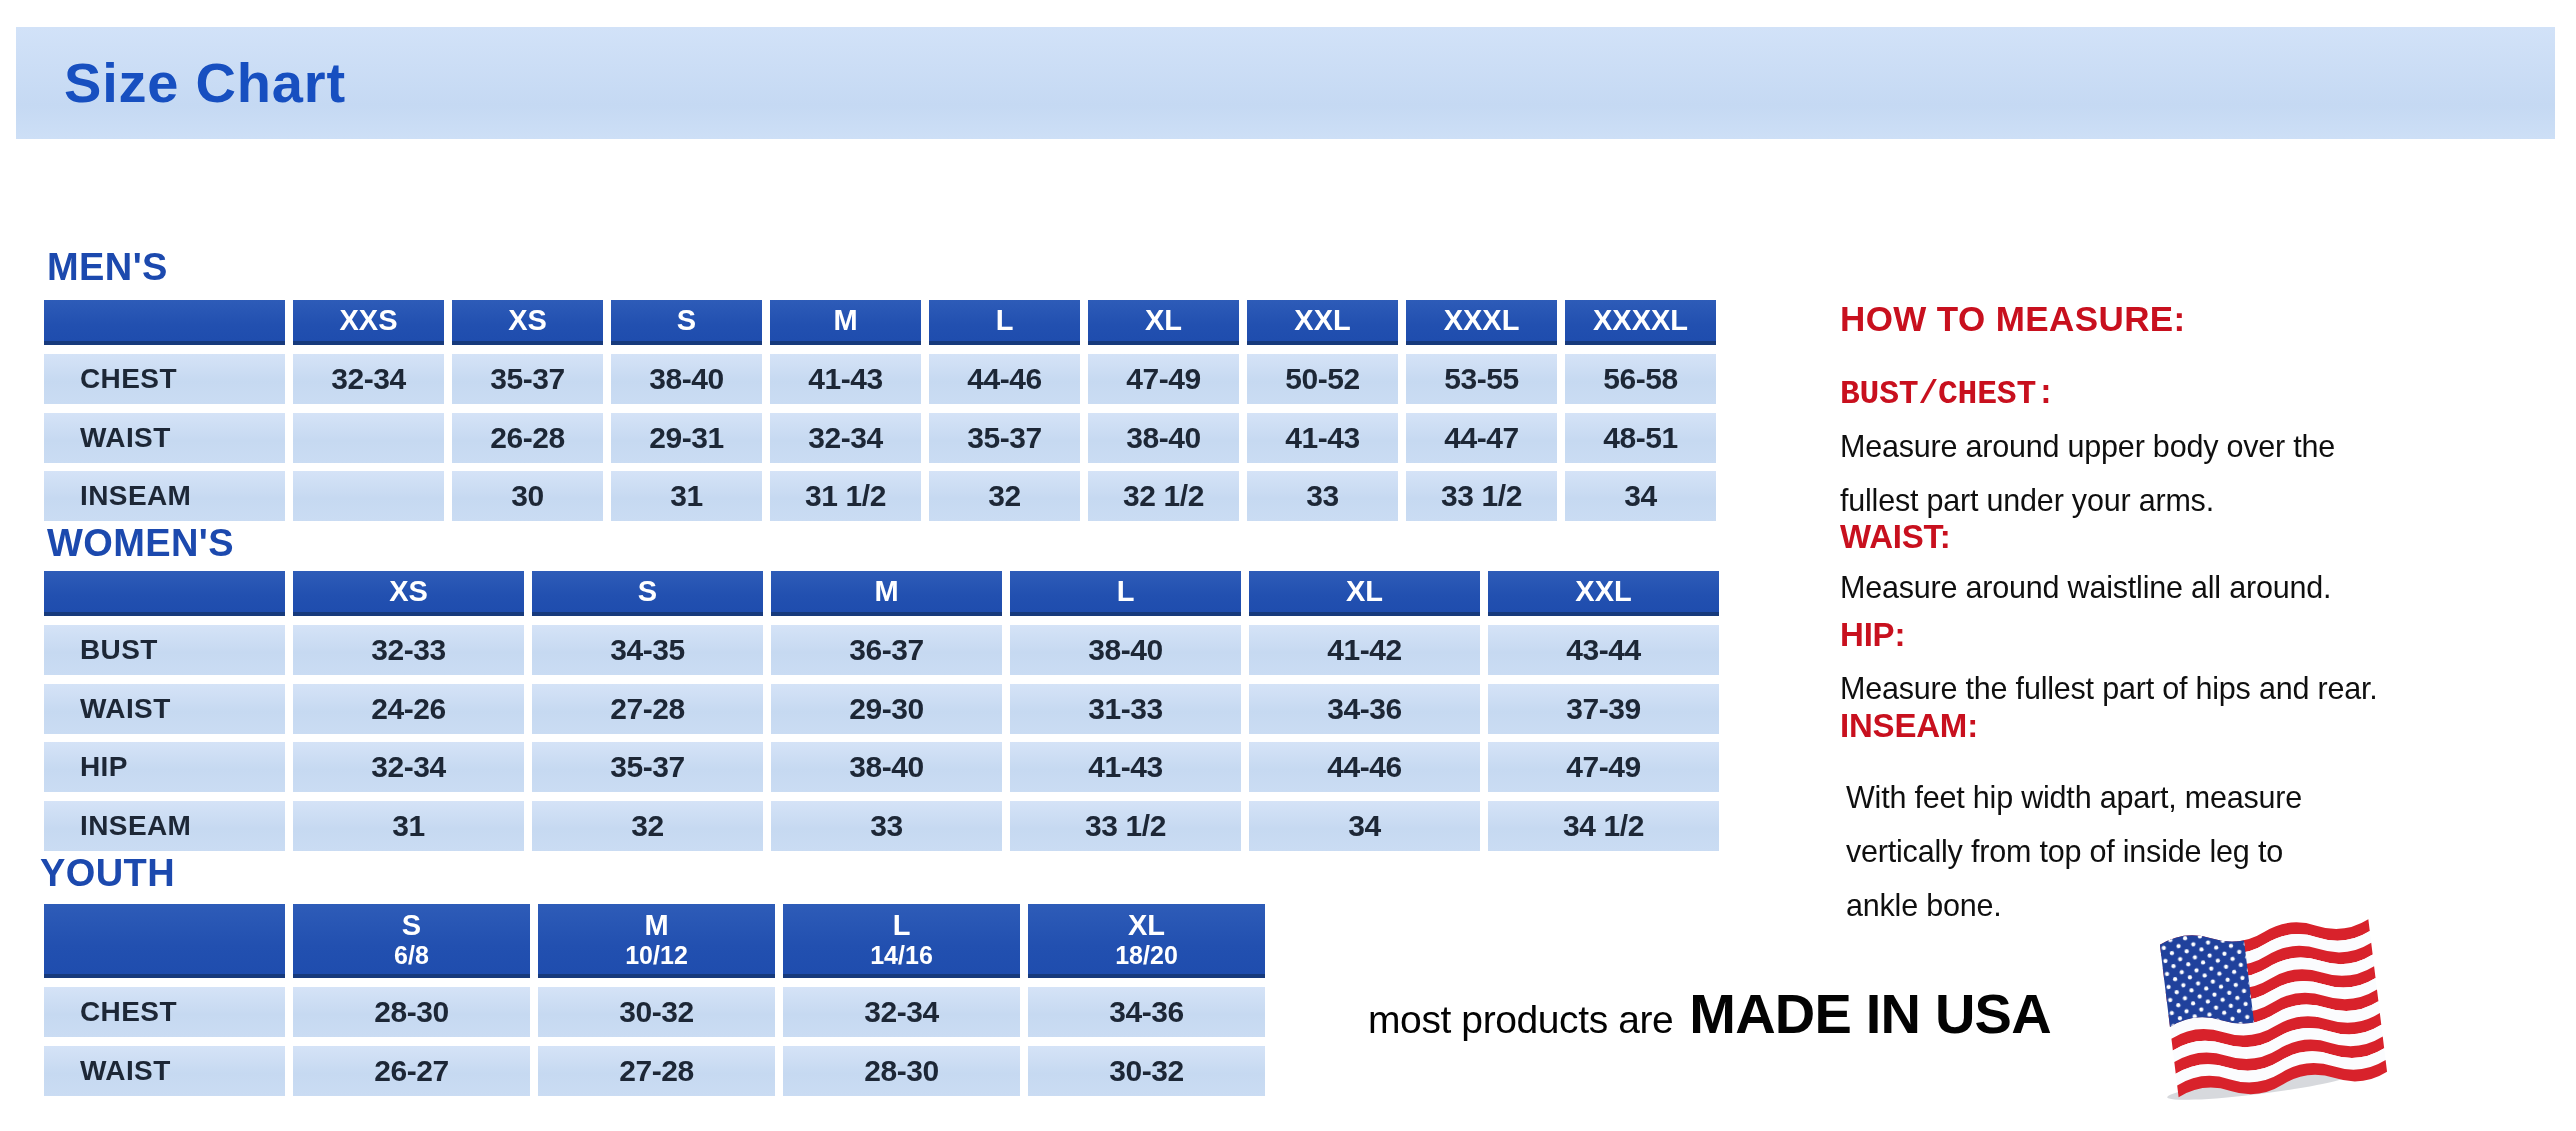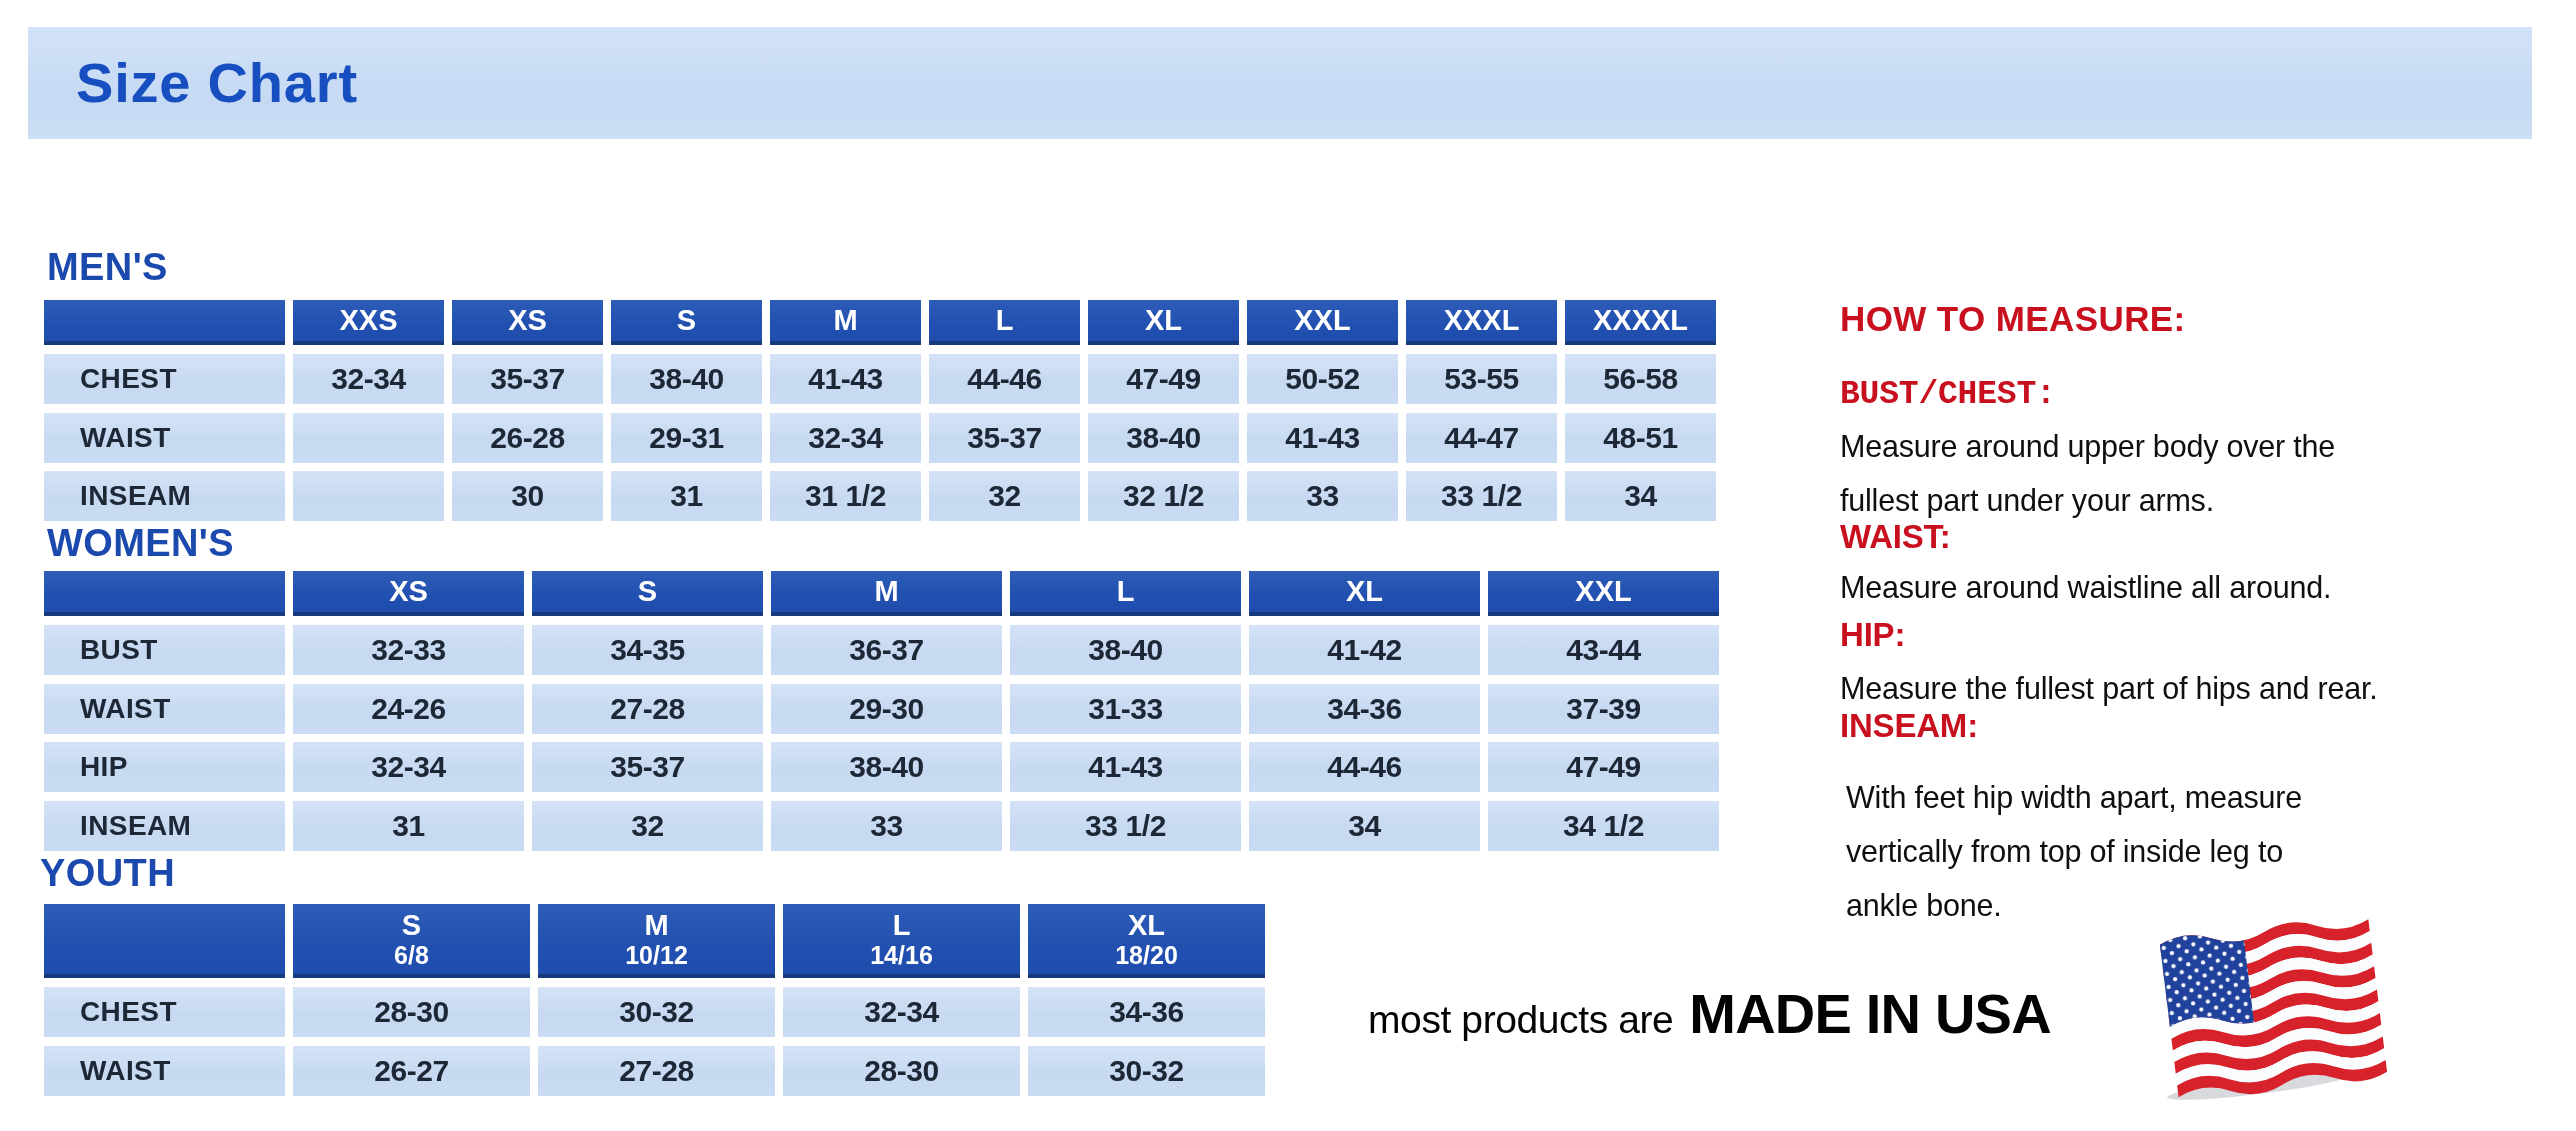--- a/index.html
+++ b/index.html
@@ -1,22 +1,22 @@
 <!DOCTYPE html>
 <html style="font-size:13px"><head>
 <meta charset="utf-8">
 <style>
   html,body{margin:0;padding:0;background:#ffffff;}
   body{width:2576px;height:1132px;overflow:hidden;
        font-family:"Liberation Sans","DejaVu Sans",sans-serif;}
   .sheet{position:relative;width:2576px;height:1132px;background:#fff;}
 
   
-  .banner{position:absolute;left:28px;top:26.5px;width:2504px;height:112px;
-          background:linear-gradient(180deg,#d2e2f8 0%,#c5d9f3 70%,#cddff6 100%);}
+  .banner{position:absolute;left:16px;top:26.5px;width:2504px;height:112px;
+          background:linear-gradient(180deg,#d2e2f8 0%,#c5d9f3 70%,#cddff6 100%);padding-left:35px;}
   .banner .title{position:absolute;left:48px;top:0;line-height:112px;
           font-size:56px;font-weight:700;color:#174fc0;letter-spacing:0.8px;}
 
   
   .intro{position:absolute;left:32px;top:151px;font-size:29px;font-weight:600;
          color:#0e0e0e;line-height:39px;white-space:pre-line;letter-spacing:-0.2px;}
 
   
   .sec-h{position:absolute;font-size:38px;font-weight:700;color:#1c49ae;letter-spacing:0.4px;}
   #mens-heading{left:47px;top:246px;}

